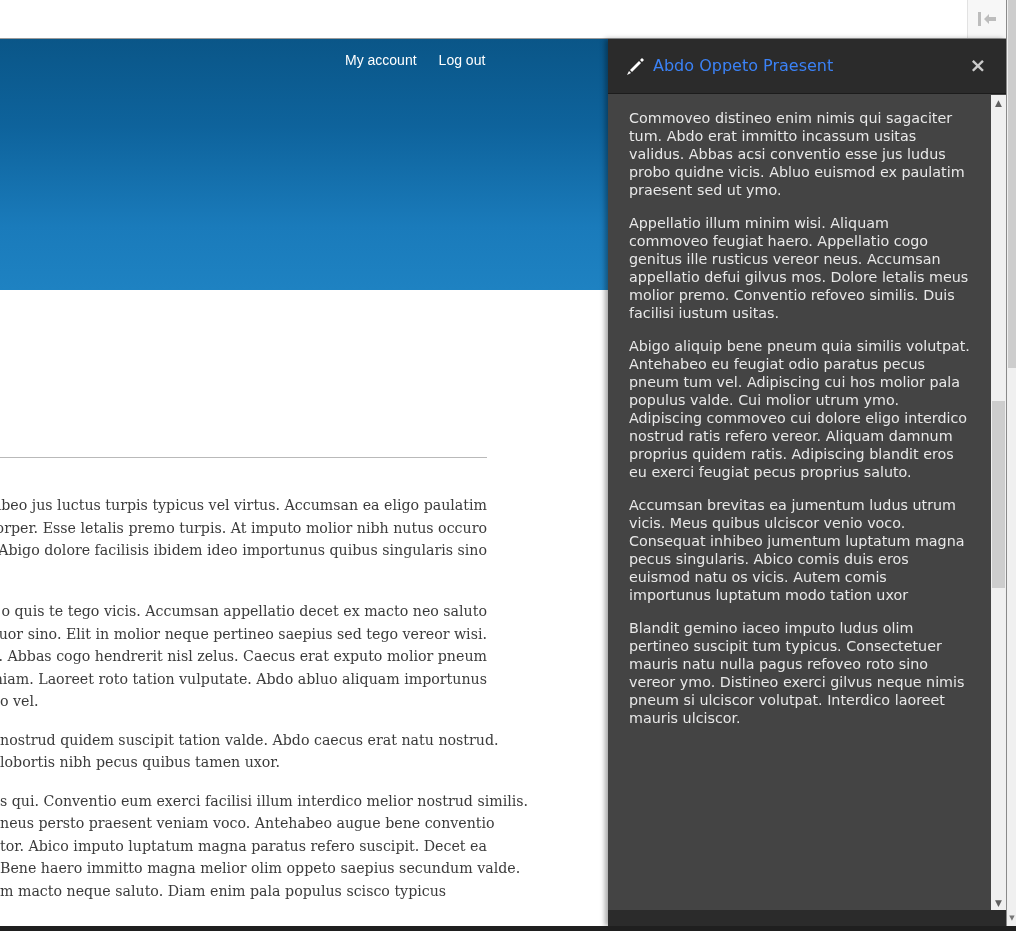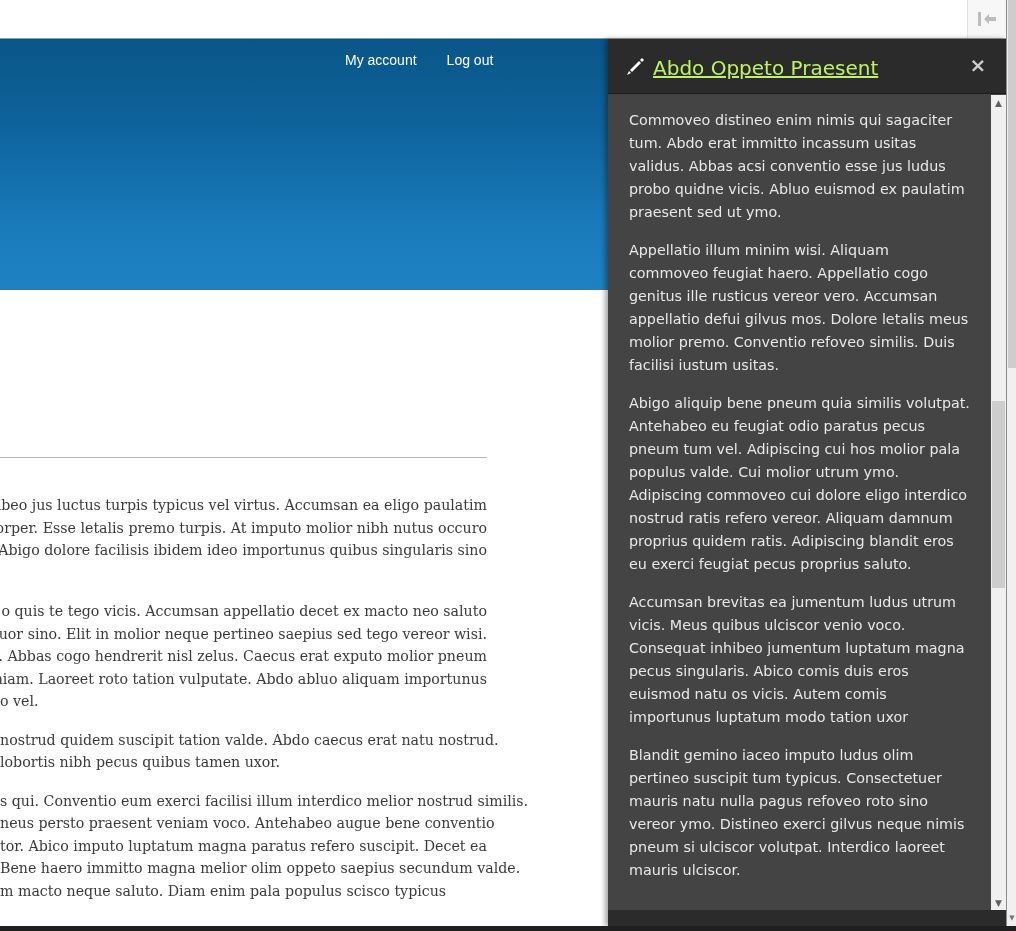--- a/index.html
+++ b/index.html
@@ -21,21 +21,21 @@
   
   .page {
     position: absolute; left: 0; top: 39px; width: 608px; height: 887px;
     overflow: hidden; background: #fff;
   }
   .site-header {
     position: absolute; left: 0; top: 0; width: 608px; height: 251px;
     background: linear-gradient(to bottom, #0a5688 0%, #0e639c 35%, #1a7bbb 75%, #1e82c2 100%);
   }
   .secondary-menu {
-    position: absolute; top: 13px; left: 345px; display: flex; gap: 30px;
+    position: absolute; top: 13px; left: 345px; display: flex; gap: 22px;
     font-family: "Liberation Sans", sans-serif; font-size: 14px; color: #fff;
   }
   .secondary-menu a { color: #fff; text-decoration: none; }
 
   .content-hr {
     position: absolute; left: 0; top: 418px; width: 487px; height: 1px;
     background: #b9b9b9;
   }
   .article {
     position: absolute; left: -110px; top: 455px; width: 597px;
@@ -51,31 +51,31 @@
     background: #444; box-shadow: -3px 0 5px rgba(0,0,0,0.35);
   }
   .offcanvas-header {
     position: absolute; left: 0; top: 0; width: 398px; height: 55px;
     background: #2b2b2b; border-bottom: 1px solid #1c1c1c;
     display: flex; align-items: center;
   }
   .pencil { position: absolute; left: 18px; top: 18px; width: 19px; height: 19px; }
   .offcanvas-title {
     position: absolute; left: 45px; top: 17px;
-    font-family: "DejaVu Sans", sans-serif; font-size: 20px; color: #bef264; text-decoration: underline;
+    font-family: "DejaVu Sans", sans-serif; font-size: 16px; color: #3b82f6;
   }
   .close-btn {
     position: absolute; right: 18px; top: 16px; width: 20px; height: 20px;
     color: #ccc; font-size: 20px; font-weight: bold; line-height: 20px; text-align: center;
     font-family: "DejaVu Sans", sans-serif;
   }
   .offcanvas-body {
     position: absolute; left: 0; top: 56px; width: 383px; height: 815px;
     overflow: hidden; padding: 14px 20px 0 21px;
-    font-family: "DejaVu Sans", sans-serif; font-size: 14.3px; line-height: 23px; color: #e8e8e8;
+    font-family: "DejaVu Sans", sans-serif; font-size: 14.3px; line-height: 18px; color: #e8e8e8;
   }
   .offcanvas-body p { margin-bottom: 15px; }
   .offcanvas-footer {
     position: absolute; left: 0; bottom: 0; width: 398px; height: 16px; background: #2b2b2b;
   }
 
   
   .inner-scroll {
     position: absolute; left: 383px; top: 56px; width: 15px; height: 815px;
     background: #f0f0f0;
@@ -166,21 +166,21 @@
       <polygon points="3,14 5,16 1,18" fill="#fff"></polygon>
     </svg>
     <span class="offcanvas-title">Abdo Oppeto Praesent</span>
     <div class="close-btn">
       <span>×</span>
     </div>
   </div>
 
   <div class="offcanvas-body">
     <p>Commoveo distineo enim nimis qui sagaciter tum. Abdo erat immitto incassum usitas validus. Abbas acsi conventio esse jus ludus probo quidne vicis. Abluo euismod ex paulatim praesent sed ut ymo.</p>
-    <p>Appellatio illum minim wisi. Aliquam commoveo feugiat haero. Appellatio cogo genitus ille rusticus vereor vero. Accumsan appellatio defui gilvus mos. Dolore letalis meus molior premo. Conventio refoveo similis. Duis facilisi iustum usitas.</p>
+    <p>Appellatio illum minim wisi. Aliquam commoveo feugiat haero. Appellatio cogo genitus ille rusticus vereor neus. Accumsan appellatio defui gilvus mos. Dolore letalis meus molior premo. Conventio refoveo similis. Duis facilisi iustum usitas.</p>
     <p>Abigo aliquip bene pneum quia similis volutpat. Antehabeo eu feugiat odio paratus pecus pneum tum vel. Adipiscing cui hos molior pala populus valde. Cui molior utrum ymo. Adipiscing commoveo cui dolore eligo interdico nostrud ratis refero vereor. Aliquam damnum proprius quidem ratis. Adipiscing blandit eros eu exerci feugiat pecus proprius saluto.</p>
     <p>Accumsan brevitas ea jumentum ludus utrum vicis. Meus quibus ulciscor venio voco. Consequat inhibeo jumentum luptatum magna pecus singularis. Abico comis duis eros euismod natu os vicis. Autem comis importunus luptatum modo tation uxor</p>
     <p>Blandit gemino iaceo imputo ludus olim pertineo suscipit tum typicus. Consectetuer mauris natu nulla pagus refoveo roto sino vereor ymo. Distineo exerci gilvus neque nimis pneum si ulciscor volutpat. Interdico laoreet mauris ulciscor.</p>
   </div>
 
   <div class="inner-scroll">
     <div class="arrow-up">▲</div>
     <div class="thumb"></div>
     <div class="arrow-down">▼</div>
   </div>

